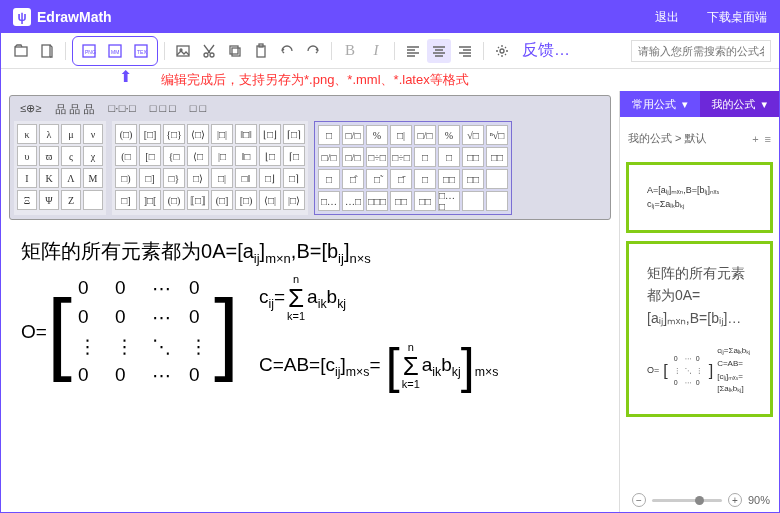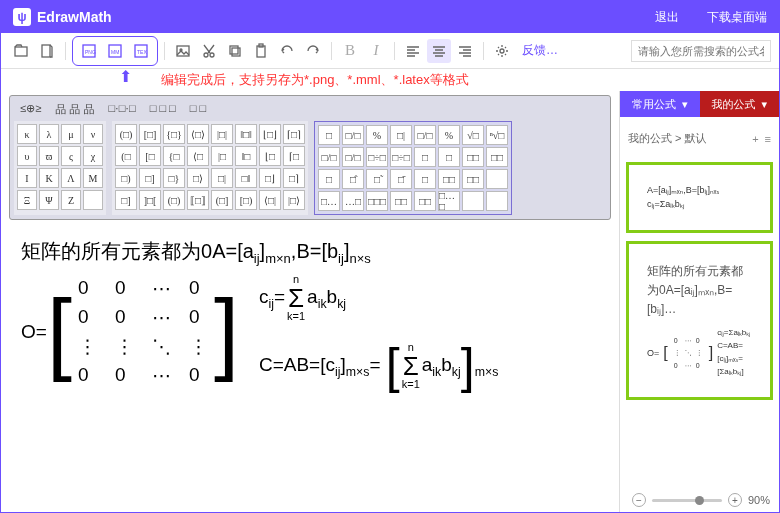--- a/index.html
+++ b/index.html
@@ -6,21 +6,21 @@
 body{width:780px;height:513px;background:#f5f5f5;overflow:hidden;border:1px solid #6b4eff}
 .header{background:#6b4eff;height:32px;display:flex;align-items:center;padding:0 12px;color:#fff}
 .logo{display:flex;align-items:center;gap:6px;font-weight:bold;font-size:14px}
 .logo-badge{width:18px;height:18px;background:#fff;color:#6b4eff;border-radius:3px;display:flex;align-items:center;justify-content:center;font-size:12px;font-weight:bold}
 .header-right{margin-left:auto;display:flex;gap:28px;font-size:12px}
 .header-right span{cursor:pointer}
 .toolbar{background:#fff;height:36px;display:flex;align-items:center;padding:0 8px;gap:2px;border-bottom:1px solid #e0e0e0}
 .tb-btn{width:24px;height:24px;display:flex;align-items:center;justify-content:center;cursor:pointer;border-radius:3px;color:#666}
 .tb-group{display:flex;border:1.5px solid #6b4eff;border-radius:6px;padding:2px 4px;gap:2px}
 .tb-divider{width:1px;height:18px;background:#ddd;margin:0 4px}
-.feedback{color:#6b4eff;font-size:12px;margin-left:6px;cursor:pointer}
+.feedback{color:#6b4eff;font-size:16px;margin-left:6px;cursor:pointer}
 .search{margin-left:auto;width:140px;height:22px;border:1px solid #ddd;padding:0 6px;font-size:11px;color:#999}
 .hint-row{background:#fff;height:22px;display:flex;align-items:center;padding-left:110px;position:relative}
 .arrow-up{position:absolute;left:118px;color:#6b4eff;font-size:16px;top:-2px}
 .hint-text{color:#ff3333;font-size:13px;margin-left:50px}
 .main{display:flex;height:423px}
 .left{flex:1;background:#fff;display:flex;flex-direction:column}
 .palette{margin:4px 8px;background:#dcdce8;border:1px solid #999;border-radius:3px;padding:4px}
 .pal-tabs{display:flex;gap:14px;font-size:11px;color:#444;padding:2px 6px 4px}
 .pal-tabs span{cursor:pointer}
 .pal-body{display:flex;gap:6px}
@@ -38,26 +38,26 @@
 .eq-right{display:flex;flex-direction:column;gap:20px;font-size:19px}
 .sum{display:inline-flex;flex-direction:column;align-items:center;vertical-align:middle;margin:0 2px;line-height:1}
 .sum .top{font-size:11px}
 .sum .sig{font-size:26px}
 .sum .bot{font-size:11px}
 .bigbr{font-size:50px;font-weight:100;vertical-align:middle;line-height:0.9}
 sub{font-size:0.65em}
 .right{width:160px;background:#fff;border-left:1px solid #ddd;display:flex;flex-direction:column}
 .tabs{display:flex;background:#6b4eff;color:#fff;font-size:11px;height:26px}
 .tab{flex:1;display:flex;align-items:center;justify-content:center;cursor:pointer;gap:6px}
-.tab.active{background:#b91c1c}
+.tab.active{background:#6d28d9}
 .crumb{font-size:11px;color:#666;padding:14px 8px;display:flex;align-items:center}
 .crumb-icons{margin-left:auto;display:flex;gap:6px;color:#888;cursor:pointer}
 .card{margin:2px 6px 6px;border:3px solid #84cc16;padding:18px;font-size:9px;font-family:'Times New Roman',serif;color:#333;line-height:1.6}
 .card .mini-matrix{display:inline-grid;grid-template-columns:repeat(3,auto);gap:1px 4px;font-size:7px;vertical-align:middle;margin:0 2px}
-.card-title{font-size:12px;color:#555;margin-bottom:8px}
+.card-title{font-size:14px;color:#555;margin-bottom:16px}
 .zoom{position:absolute;bottom:6px;right:10px;display:flex;align-items:center;gap:6px;font-size:11px;color:#666}
 .zoom-track{width:70px;height:3px;background:#ccc;position:relative;border-radius:2px}
 .zoom-thumb{position:absolute;width:9px;height:9px;background:#888;border-radius:50%;top:-3px;left:62%}
 .zbtn{width:14px;height:14px;border:1px solid #aaa;border-radius:50%;display:flex;align-items:center;justify-content:center;cursor:pointer;font-size:10px}
 .ic{width:16px;height:16px;stroke:currentColor;fill:none;stroke-width:1.3}
 </style>
 </head>
 <body>
 
 <div class="header">

